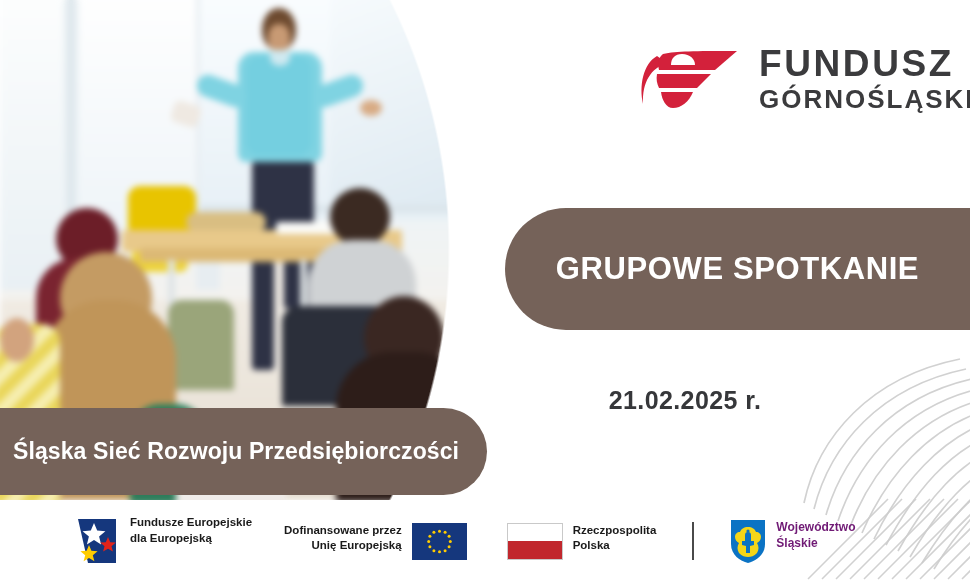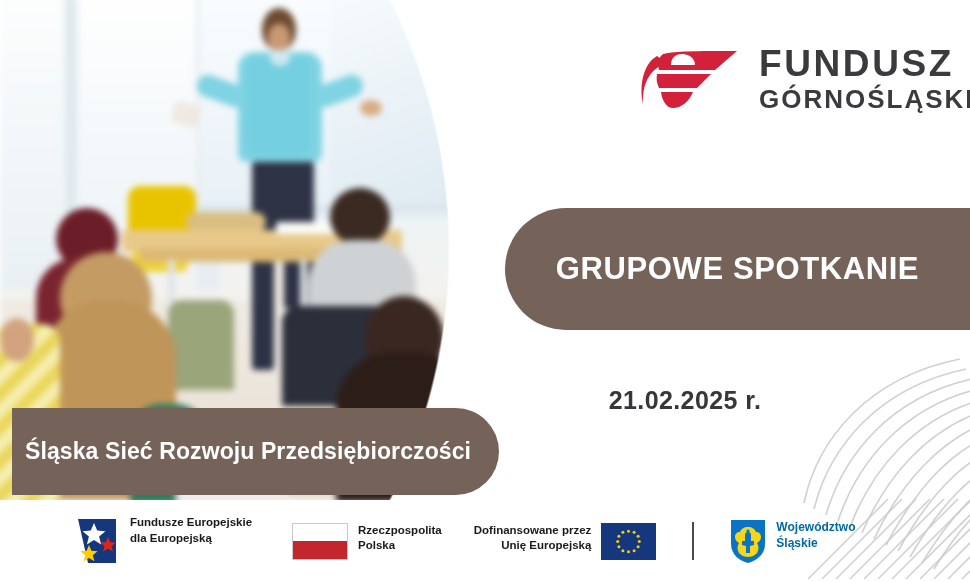--- a/index.html
+++ b/index.html
@@ -169,21 +169,21 @@
     text-align: center;
     color: #36373a;
     font-size: 25px;
     font-weight: bold;
     letter-spacing: 0.4px;
   }
 
   
   .sub-banner {
     position: absolute;
-    left: 12px;
+    left: 0;
     top: 408px;
     width: 487px;
     height: 87px;
     background: #756259;
     border-radius: 0 46px 46px 0;
     display: flex;
     align-items: center;
   }
   .sub-banner-text {
     color: #ffffff;
@@ -208,21 +208,21 @@
   .fl-txt { font-size: 11.5px; font-weight: bold; color: #1a1a1a; line-height: 1.35; }
   .fl-txt.right { text-align: right; }
 
   .logo-fe { width: 46px; height: 52px; flex: none; }
   .flag-pl { width: 54px; height: 35px; border: 1px solid #c9c9c9; flex: none; }
   .flag-pl .w { height: 50%; background: #ffffff; }
   .flag-pl .r { height: 50%; background: #c1272d; }
   .flag-eu { width: 55px; height: 37px; flex: none; }
   .sep { width: 2px; height: 38px; background: #4a4a4a; flex: none; }
   .shield-ws { width: 36px; height: 45px; flex: none; }
-  .fl-txt.ws { color: #0369a1; font-weight: bold; font-size: 12px; }
+  .fl-txt.ws { color: #701a75; font-weight: bold; font-size: 12px; }
 </style>
 </head>
 <body>
 
 <div id="poster">
 
   <svg class="swirl" viewBox="0 0 170 265" fill="none">
     <g stroke="#c9c9c9" stroke-width="1.6" fill="none" opacity="0.85">
       <path d="M8 262 L88 182"></path>
       <path d="M22 262 L102 182"></path>
@@ -339,31 +339,20 @@
         <path d="M20 8 L23.2 15.6 L31.4 16.2 L25.1 21.5 L27.1 29.4 L20 25.1 L12.9 29.4 L14.9 21.5 L8.6 16.2 L16.8 15.6 Z" fill="#ffffff"></path>
         <path d="M34 22 L36.2 27.2 L41.8 27.6 L37.5 31.2 L38.9 36.6 L34 33.7 L29.1 36.6 L30.5 31.2 L26.2 27.6 L31.8 27.2 Z" fill="#e2231a"></path>
         <path d="M15 30 L17.4 35.8 L23.6 36.2 L18.8 40.2 L20.4 46.2 L15 43 L9.6 46.2 L11.2 40.2 L6.4 36.2 L12.6 35.8 Z" fill="#ffcc00"></path>
       </svg>
       <div class="fl-txt">
         <div>Fundusze Europejskie</div>
         <div>dla Europejską</div>
       </div>
     </div>
 
-    <div class="fl" style="margin-left:40px; gap:10px;">
-      <div class="flag-pl">
-        <div class="w"></div>
-        <div class="r"></div>
-      </div>
-      <div class="fl-txt">
-        <div>Rzeczpospolita</div>
-        <div>Polska</div>
-      </div>
-    </div>
-
     <div class="fl" style="margin-left:32px; gap:10px;">
       <div class="fl-txt right">
         <div>Dofinansowane przez</div>
         <div>Unię Europejską</div>
       </div>
       <svg class="flag-eu" viewBox="0 0 55 37">
         <rect x="0" y="0" width="55" height="37" fill="#15377d"></rect>
         <g fill="#ffcc00">
           <circle cx="27.5" cy="8.2" r="1.5"></circle>
           <circle cx="33.1" cy="9.3" r="1.5"></circle>
@@ -374,20 +363,31 @@
           <circle cx="27.5" cy="28.8" r="1.5"></circle>
           <circle cx="21.9" cy="27.7" r="1.5"></circle>
           <circle cx="17.9" cy="23.7" r="1.5"></circle>
           <circle cx="16.7" cy="18.5" r="1.5"></circle>
           <circle cx="17.9" cy="13.3" r="1.5"></circle>
           <circle cx="21.9" cy="9.3" r="1.5"></circle>
         </g>
       </svg>
     </div>
 
+    <div class="fl" style="margin-left:40px; gap:10px;">
+      <div class="flag-pl">
+        <div class="w"></div>
+        <div class="r"></div>
+      </div>
+      <div class="fl-txt">
+        <div>Rzeczpospolita</div>
+        <div>Polska</div>
+      </div>
+    </div>
+
     <div class="sep" style="margin-left:36px;"></div>
 
     <div class="fl" style="margin-left:36px; gap:10px;">
       <svg class="shield-ws" viewBox="0 0 36 45">
         <path d="M1 1 L35 1 L35 25 C35 36, 26 42, 18 44 C10 42, 1 36, 1 25 Z" fill="#0b73c4"></path>
         <path d="M18 8 C14 8, 11 10, 10 13 C7 13, 5 15, 5 18 C5 21, 7 23, 9 24 C7 27, 7 31, 9 34 C12 37, 15 38, 18 38 C21 38, 24 37, 27 34 C29 31, 29 27, 27 24 C29 23, 31 21, 31 18 C31 15, 29 13, 26 13 C25 10, 22 8, 18 8 Z" fill="#f5d618"></path>
         <path d="M18 13 C16 13, 15 14, 15 16 L15 22 L12 22 L12 26 L16 27 L16 34 L20 34 L20 27 L24 26 L24 22 L21 22 L21 16 C21 14, 20 13, 18 13 Z" fill="#0b73c4"></path>
         <circle cx="18" cy="12" r="1.6" fill="#0b73c4"></circle>
       </svg>
       <div class="fl-txt ws">

